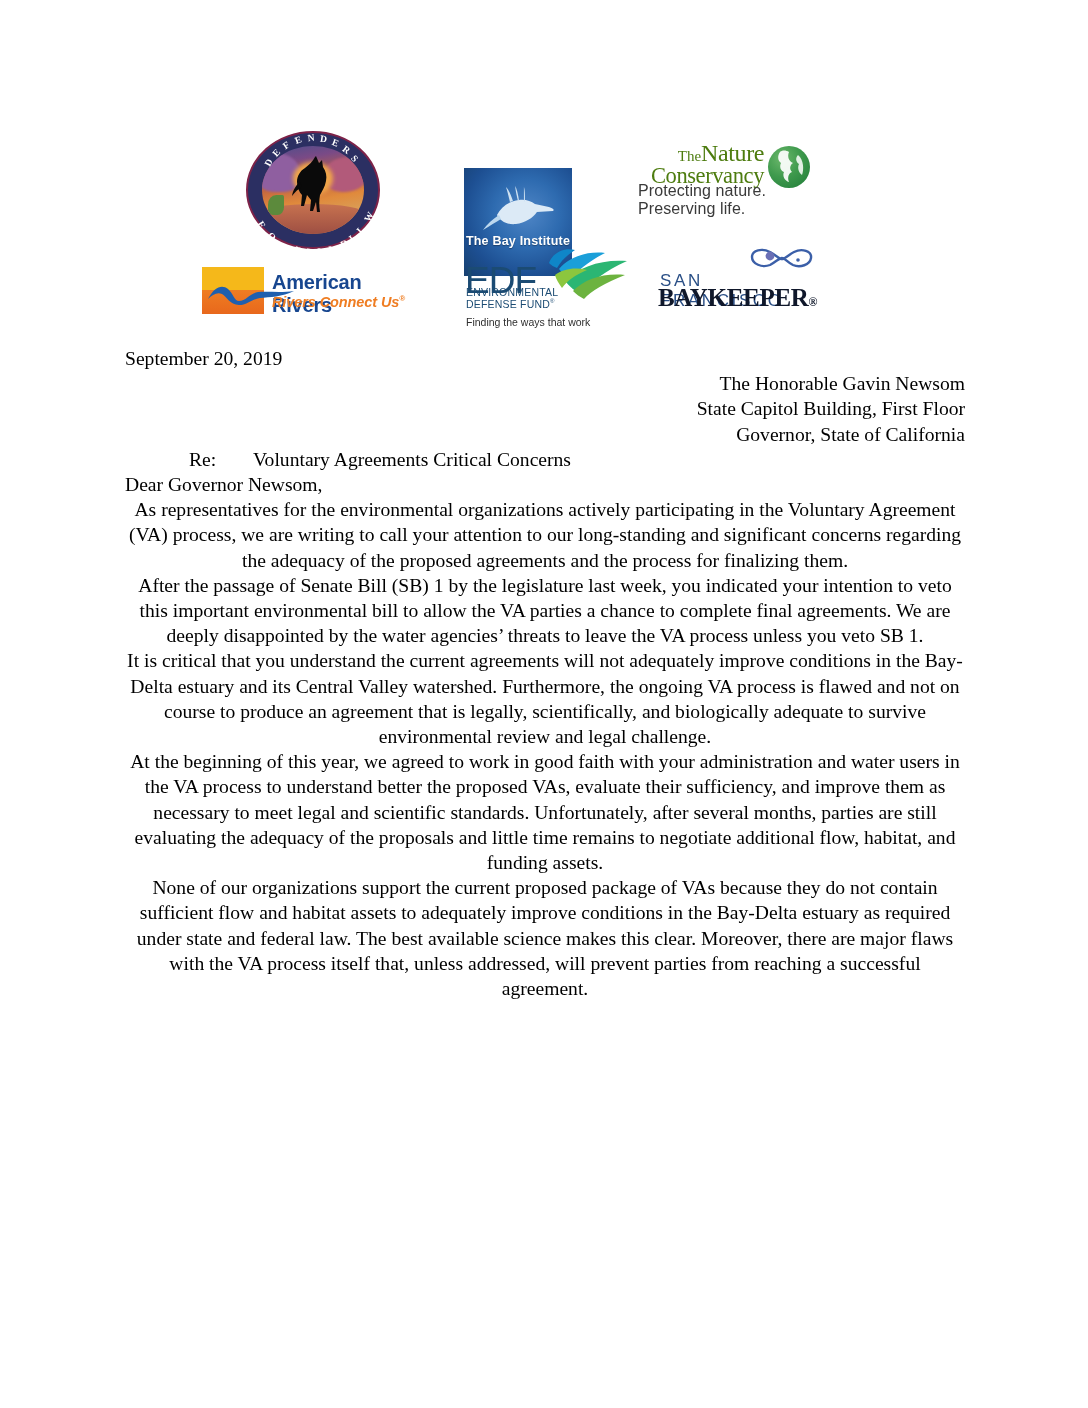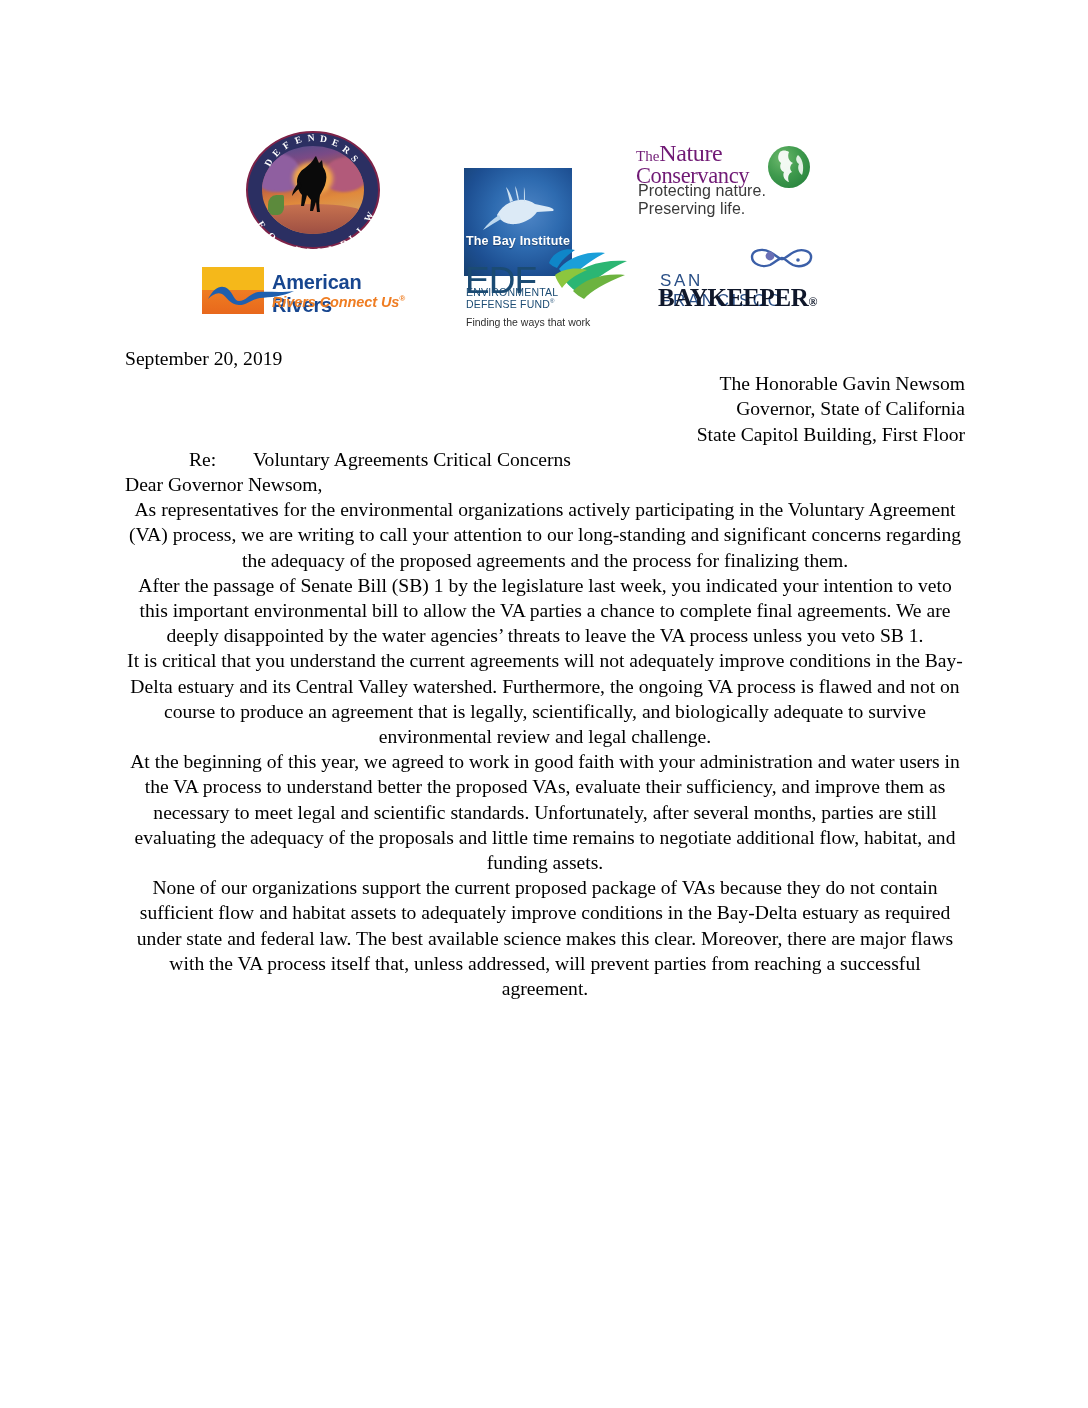--- a/index.html
+++ b/index.html
@@ -107,22 +107,23 @@
     font-weight: bold;
     letter-spacing: 0.2px;
     text-shadow: 0 1px 1px rgba(0,0,0,.35);
   }
 
   
   #logo-tnc { left: 636px; top: 140px; width: 180px; height: 78px; }
   .tnc-words {
     position: absolute; left: 0; top: 2px; width: 128px;
     font-family: "Liberation Serif", serif;
-    color: #701a75;
+    color: #4d7c0f;
     line-height: 0.97;
+    text-align: right;
   }
   .tnc-l1 { font-size: 20px; }
   .tnc-l1 .tnc-the { font-size: 15px; }
   .tnc-l1 .tnc-nature { font-size: 24px; letter-spacing: -0.4px; }
   .tnc-l2 { font-size: 22.5px; letter-spacing: -0.4px; }
   .tnc-globe {
     position: absolute; right: 6px; top: 6px;
     width: 42px; height: 42px; border-radius: 50%;
     background: radial-gradient(circle at 34% 30%, #6cb86c 0%, #3f9a4d 45%, #1e7a37 100%);
     overflow: hidden;
@@ -331,22 +332,22 @@
     </div>
 
   </div>
 
   <div class="letter">
 
     <p class="date">September 20, 2019</p>
 
     <div class="blk addr">
       <span class="line">The Honorable Gavin Newsom</span>
+      <span class="line">State Capitol Building, First Floor</span>
       <span class="line">Governor, State of California</span>
-      <span class="line">State Capitol Building, First Floor</span>
     </div>
 
     <p class="re-line"><span class="re-label">Re:</span><span>Voluntary Agreements Critical Concerns</span></p>
 
     <p class="salutation">Dear Governor Newsom,</p>
 
     <p class="body-para">As representatives for the environmental organizations actively participating in the Voluntary Agreement (VA) process, we are writing to call your attention to our long-standing and significant concerns regarding the adequacy of the proposed agreements and the process for finalizing them.</p>
     <p class="body-para">After the passage of Senate Bill (SB) 1 by the legislature last week, you indicated your intention to veto this important environmental bill to allow the VA parties a chance to complete final agreements. We are deeply disappointed by the water agencies’ threats to leave the VA process unless you veto SB 1.</p>
     <p class="body-para">It is critical that you understand the current agreements will not adequately improve conditions in the Bay-Delta estuary and its Central Valley watershed. Furthermore, the ongoing VA process is flawed and not on course to produce an agreement that is legally, scientifically, and biologically adequate to survive environmental review and legal challenge.</p>
     <p class="body-para">At the beginning of this year, we agreed to work in good faith with your administration and water users in the VA process to understand better the proposed VAs, evaluate their sufficiency, and improve them as necessary to meet legal and scientific standards. Unfortunately, after several months, parties are still evaluating the adequacy of the proposals and little time remains to negotiate additional flow, habitat, and funding assets.</p>

